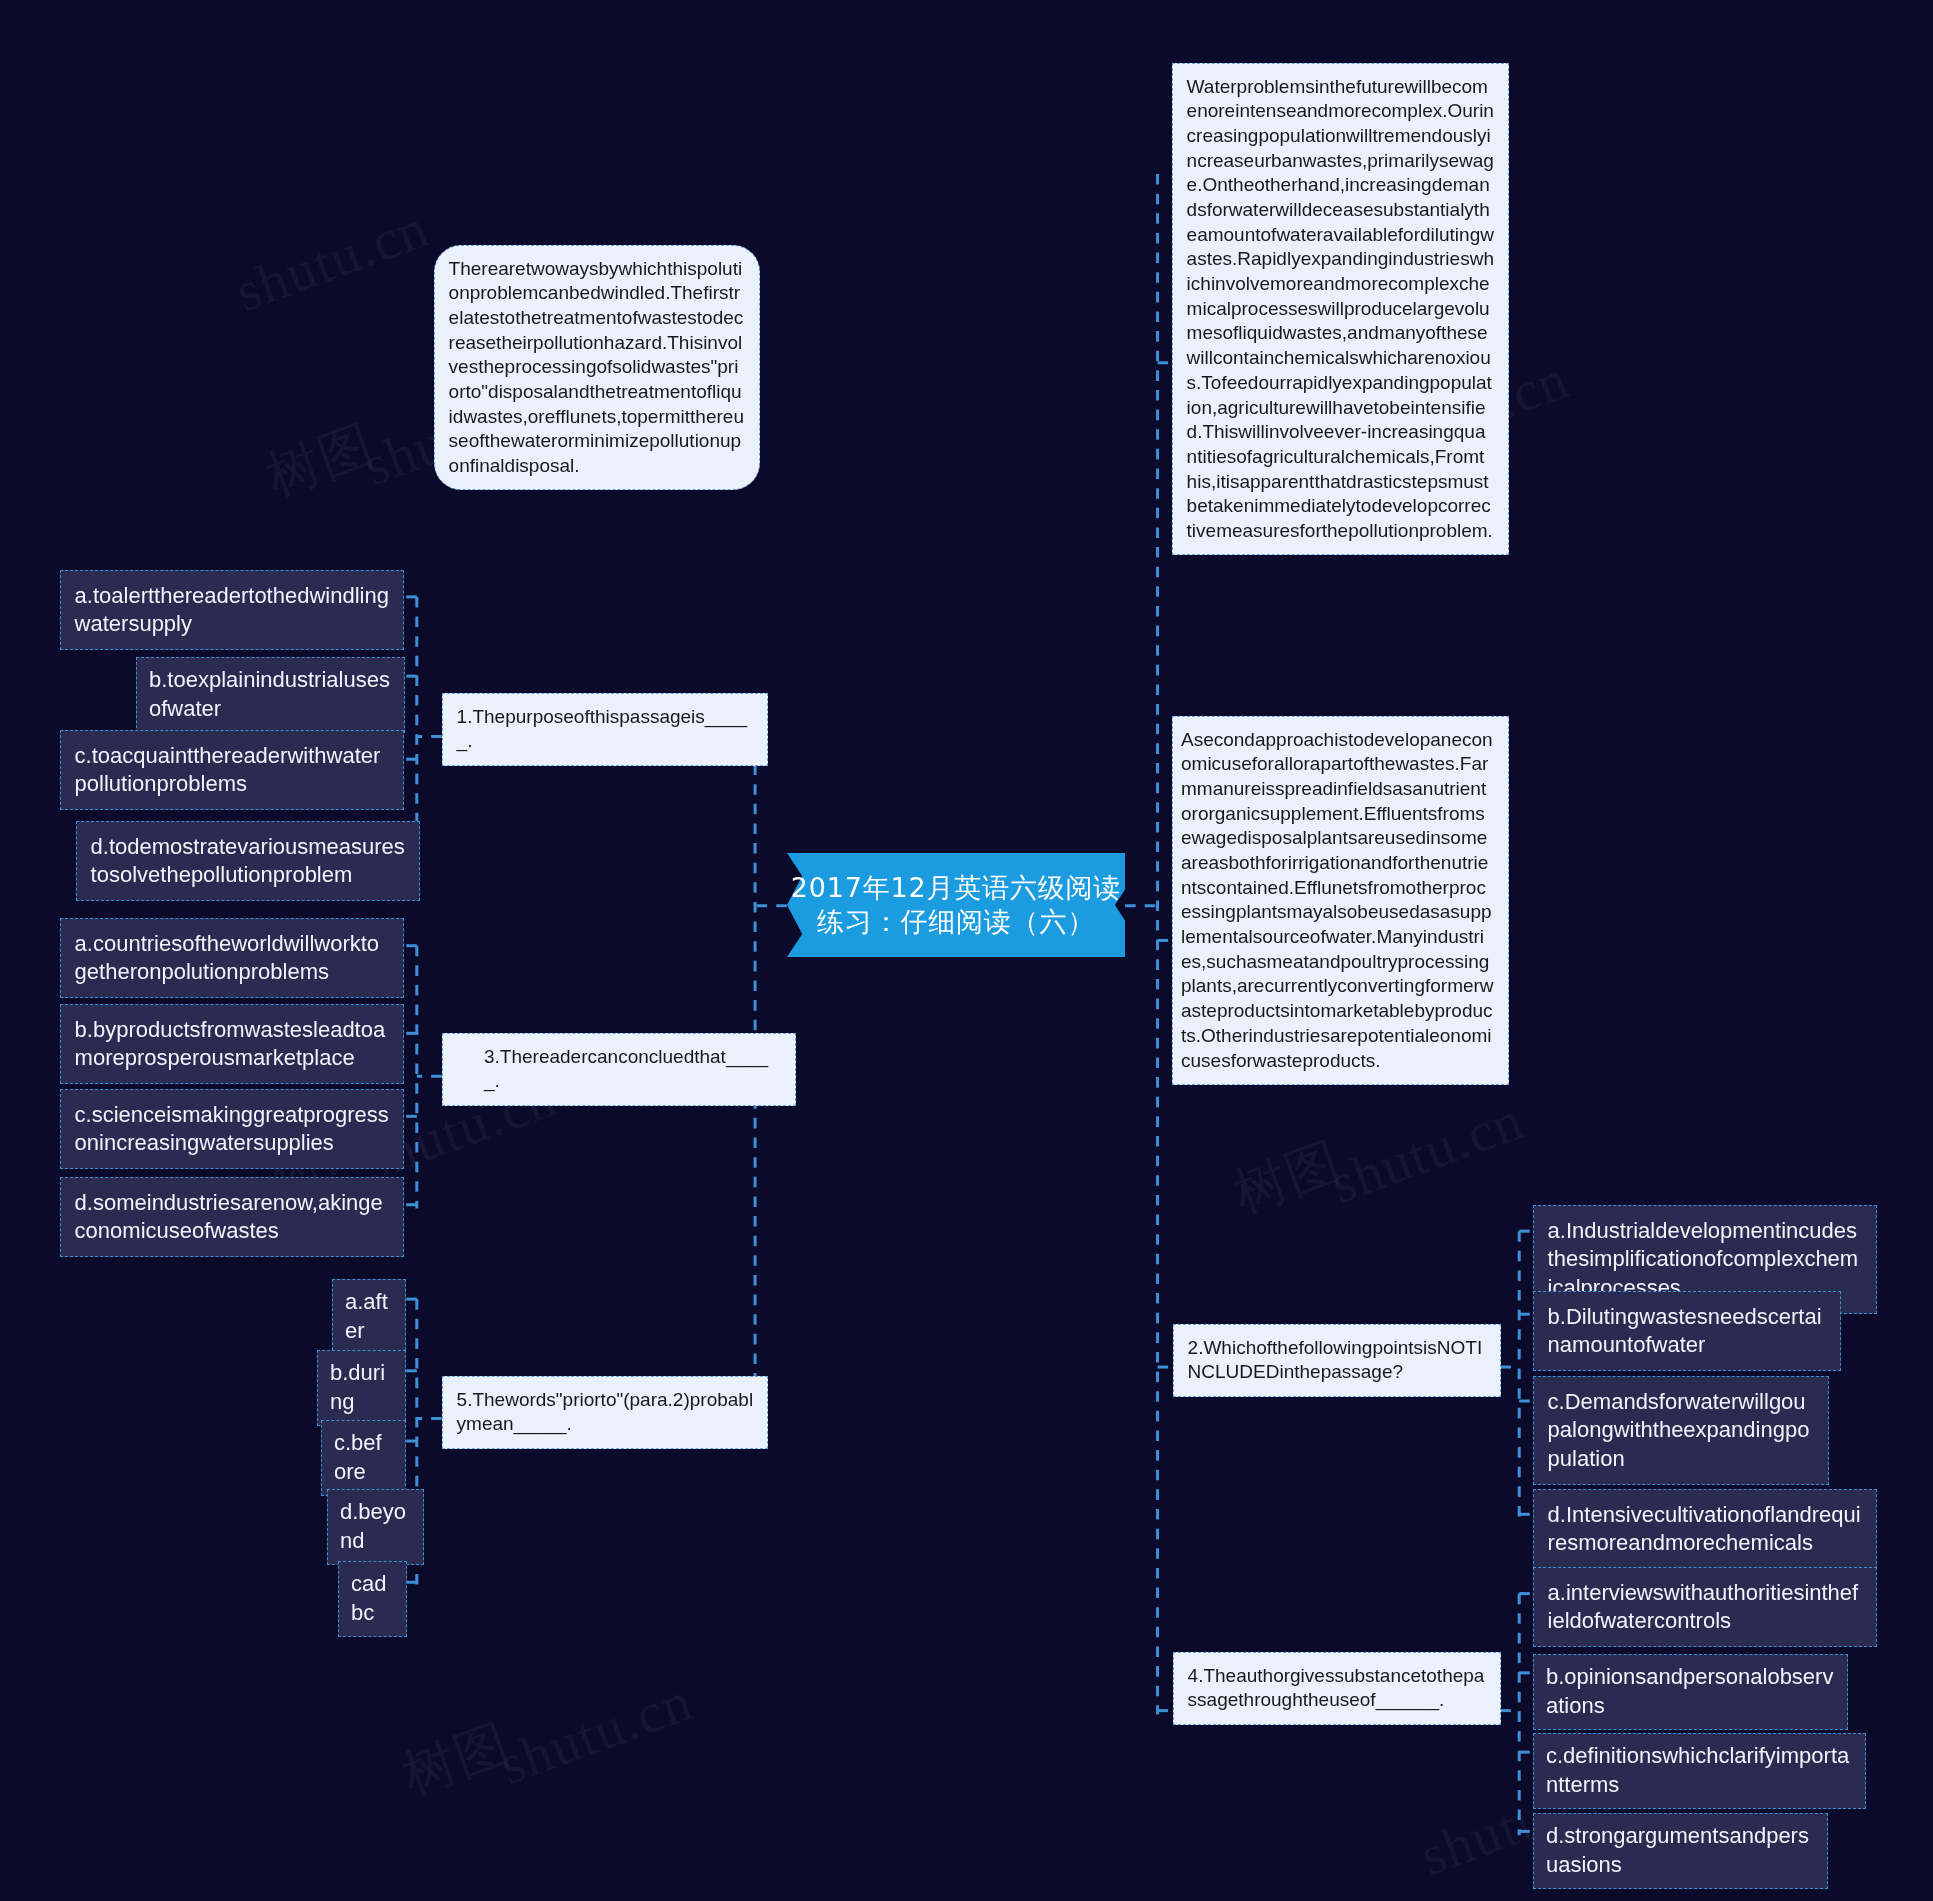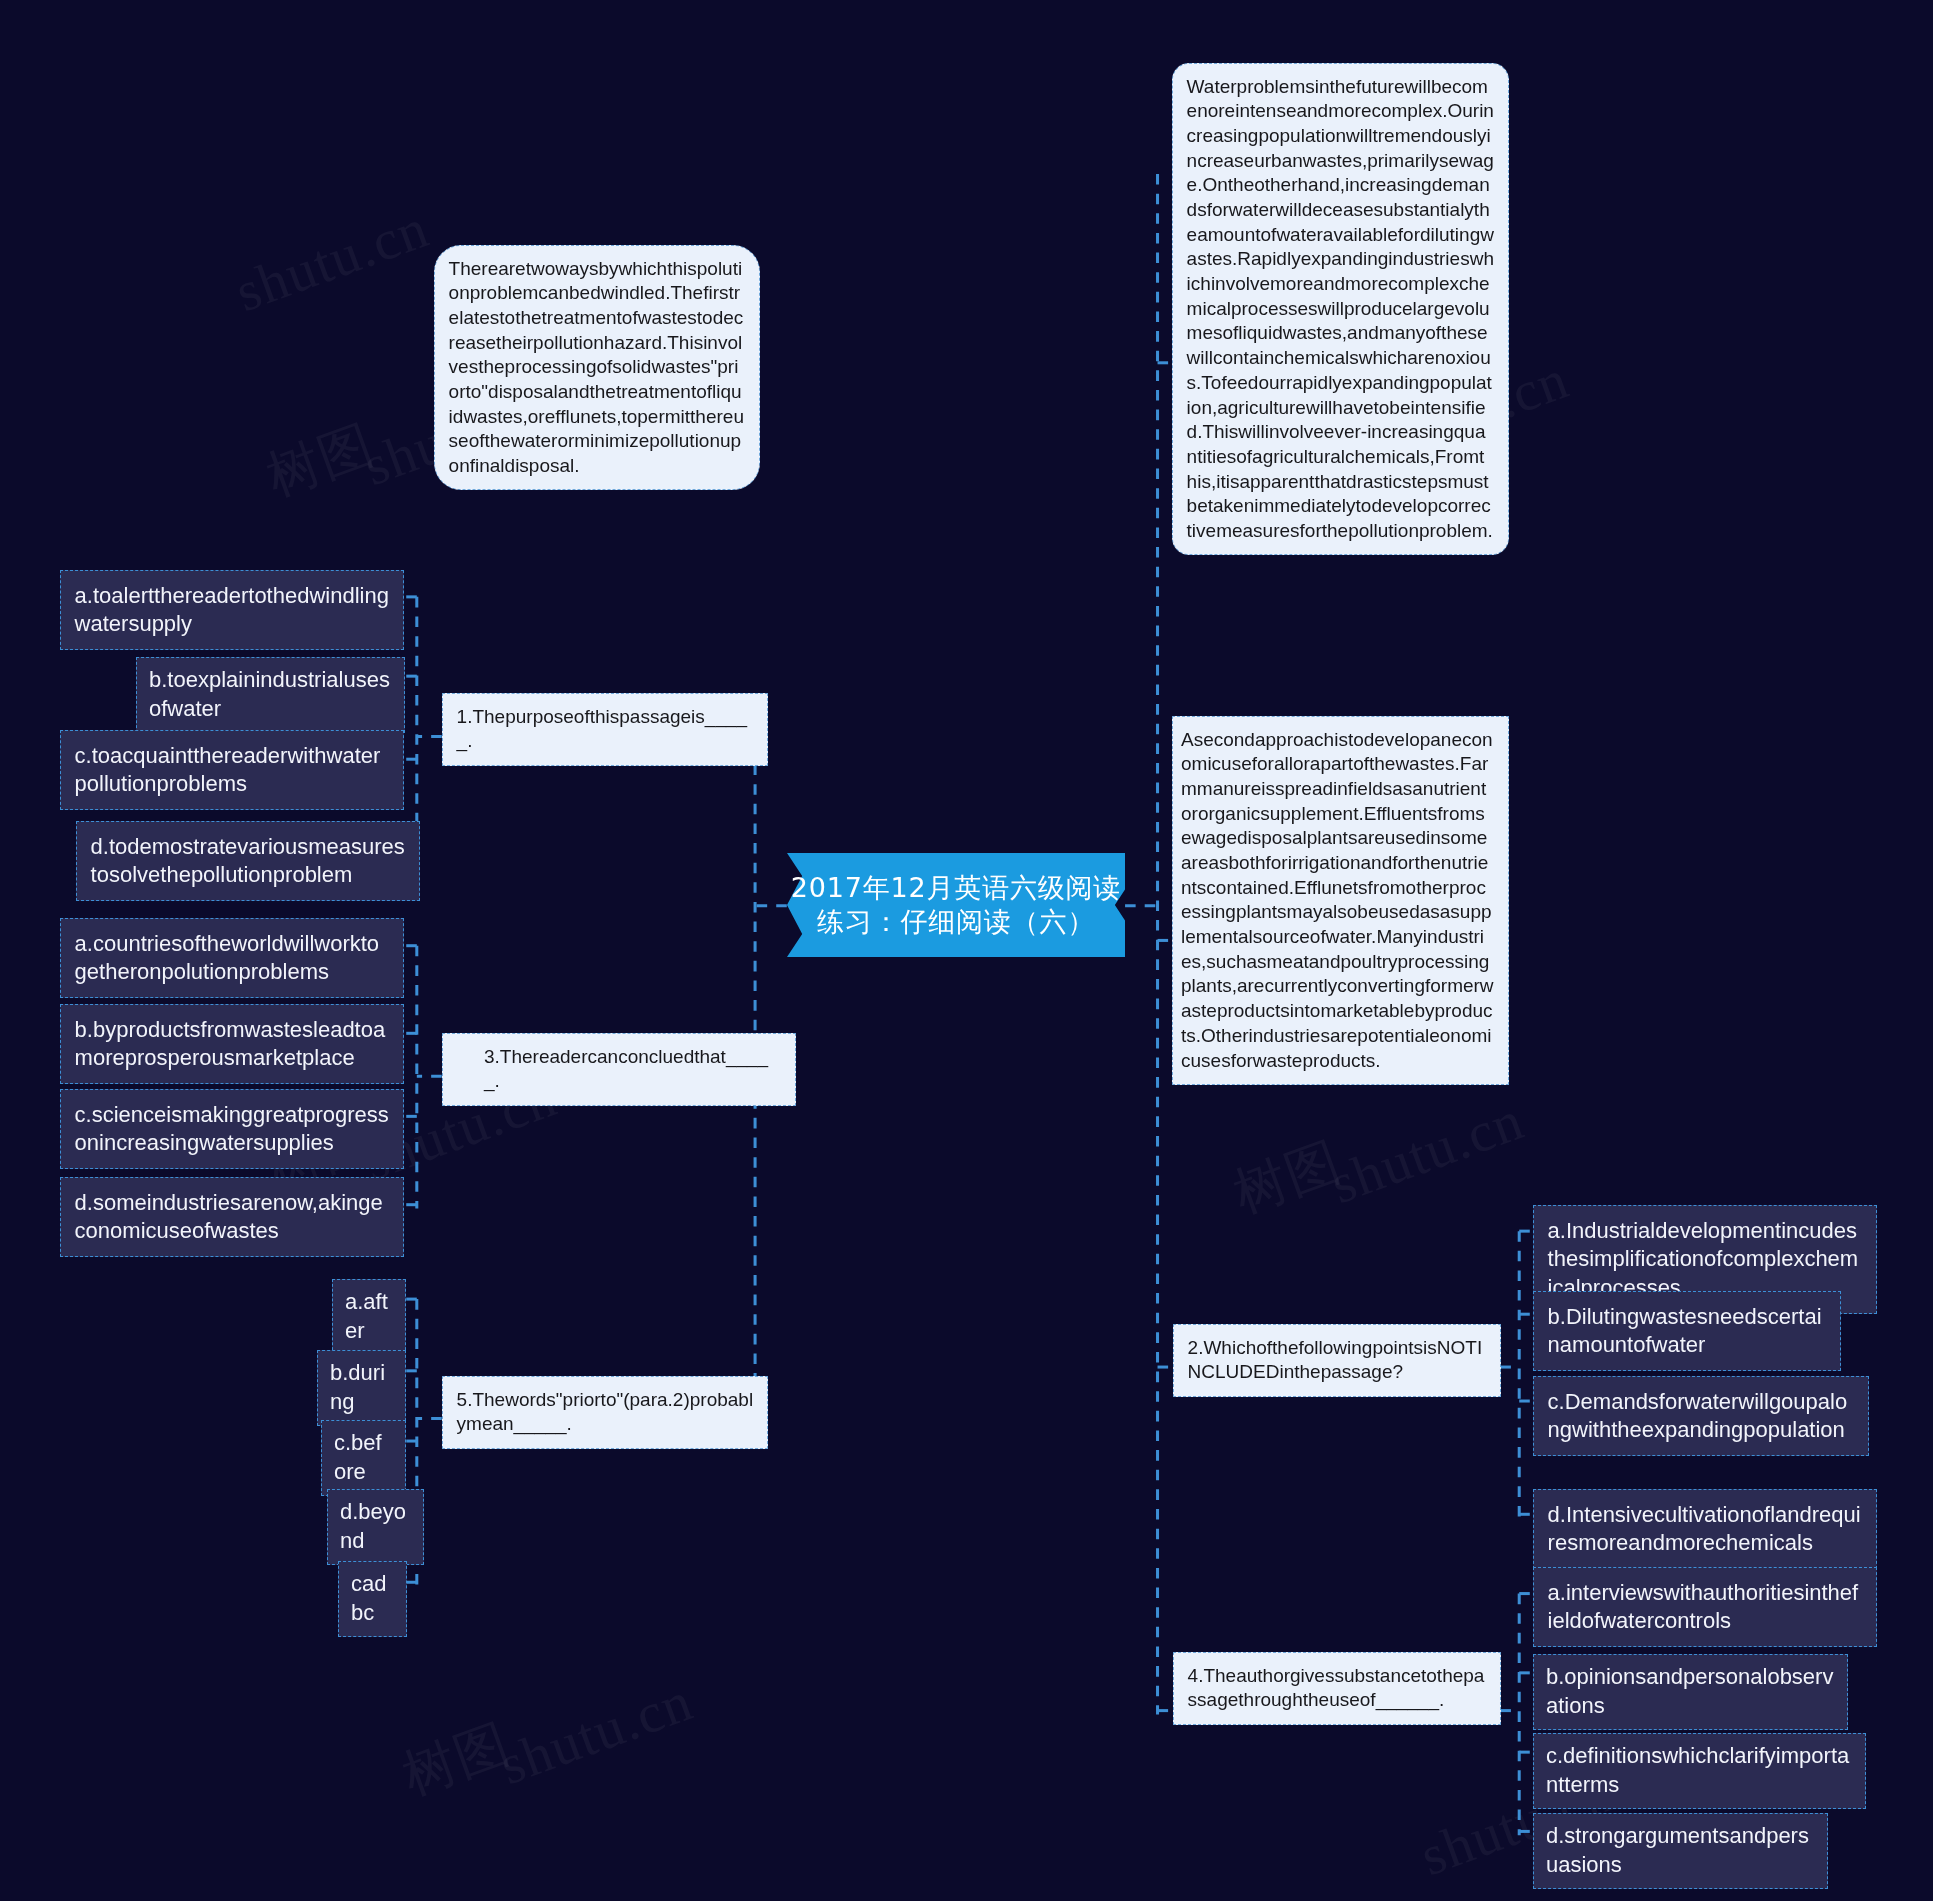--- a/index.html
+++ b/index.html
@@ -153,21 +153,21 @@
 
       <path d="M1987 2265 H 2012"></path>
       <path d="M2012 2110 V 2430"></path>
       <path d="M2012 2110 H 2030"></path>
       <path d="M2012 2215 H 2030"></path>
       <path d="M2012 2320 H 2030"></path>
       <path d="M2012 2425 H 2030"></path>
     </g>
   </svg>
 
-  <div class="node light" style="left:1172px;top:63px;width:337px;border-radius:17px;">
+  <div class="node light" style="left:1172px;top:63px;width:337px;">
     <span>Waterproblemsinthefuturewillbecomenoreintenseandmorecomplex.Ourincreasingpopulationwilltremendouslyincreaseurbanwastes,primarilysewage.Ontheotherhand,increasingdemandsforwaterwilldeceasesubstantialytheamountofwateravailablefordilutingwastes.Rapidlyexpandingindustrieswhichinvolvemoreandmorecomplexchemicalprocesseswillproducelargevolumesofliquidwastes,andmanyofthesewillcontainchemicalswhicharenoxious.Tofeedourrapidlyexpandingpopulation,agriculturewillhavetobeintensified.Thiswillinvolveever-increasingquantitiesofagriculturalchemicals,Fromthis,itisapparentthatdrasticstepsmustbetakenimmediatelytodevelopcorrectivemeasuresforthepollutionproblem.</span>
   </div>
 
   <div class="node light" style="left:434px;top:245px;width:326px;border-radius:27px;">
     <span>Therearetwowaysbywhichthispolutionproblemcanbedwindled.Thefirstrelatestothetreatmentofwastestodecreasetheirpollutionhazard.Thisinvolvestheprocessingofsolidwastes"priorto"disposalandthetreatmentofliquidwastes,orefflunets,topermitthereuseofthewaterorminimizepollutionuponfinaldisposal.</span>
   </div>
 
   <div class="node light" style="left:1172px;top:716px;width:337px;padding-left:8px;">
     <span>Asecondapproachistodevelopaneconomicuseforallorapartofthewastes.Farmmanureisspreadinfieldsasanutrientororganicsupplement.Effluentsfromsewagedisposalplantsareusedinsomeareasbothforirrigationandforthenutrientscontained.Efflunetsfromotherprocessingplantsmayalsobeusedasasupplementalsourceofwater.Manyindustries,suchasmeatandpoultryprocessingplants,arecurrentlyconvertingformerwasteproductsintomarketablebyproducts.Otherindustriesarepotentialeonomicusesforwasteproducts.</span>
   </div>
@@ -233,21 +233,21 @@
   <div class="node dark pad-s" style="left:338px;top:1561px;width:69px;">
     <span>cadbc</span>
   </div>
 
   <div class="node dark" style="left:1533px;top:1205px;width:344px;">
     <span>a.Industrialdevelopmentincudesthesimplificationofcomplexchemicalprocesses.</span>
   </div>
   <div class="node dark" style="left:1533px;top:1291px;width:308px;">
     <span>b.Dilutingwastesneedscertainamountofwater</span>
   </div>
-  <div class="node dark" style="left:1533px;top:1376px;width:336px;">
+  <div class="node dark" style="left:1533px;top:1376px;width:296px;">
     <span>c.Demandsforwaterwillgoupalongwiththeexpandingpopulation</span>
   </div>
   <div class="node dark" style="left:1533px;top:1489px;width:344px;">
     <span>d.Intensivecultivationoflandrequiresmoreandmorechemicals</span>
   </div>
 
   <div class="node dark" style="left:1533px;top:1567px;width:344px;">
     <span>a.interviewswithauthoritiesinthefieldofwatercontrols</span>
   </div>
   <div class="node dark pad-s" style="left:1533px;top:1654px;width:315px;">

